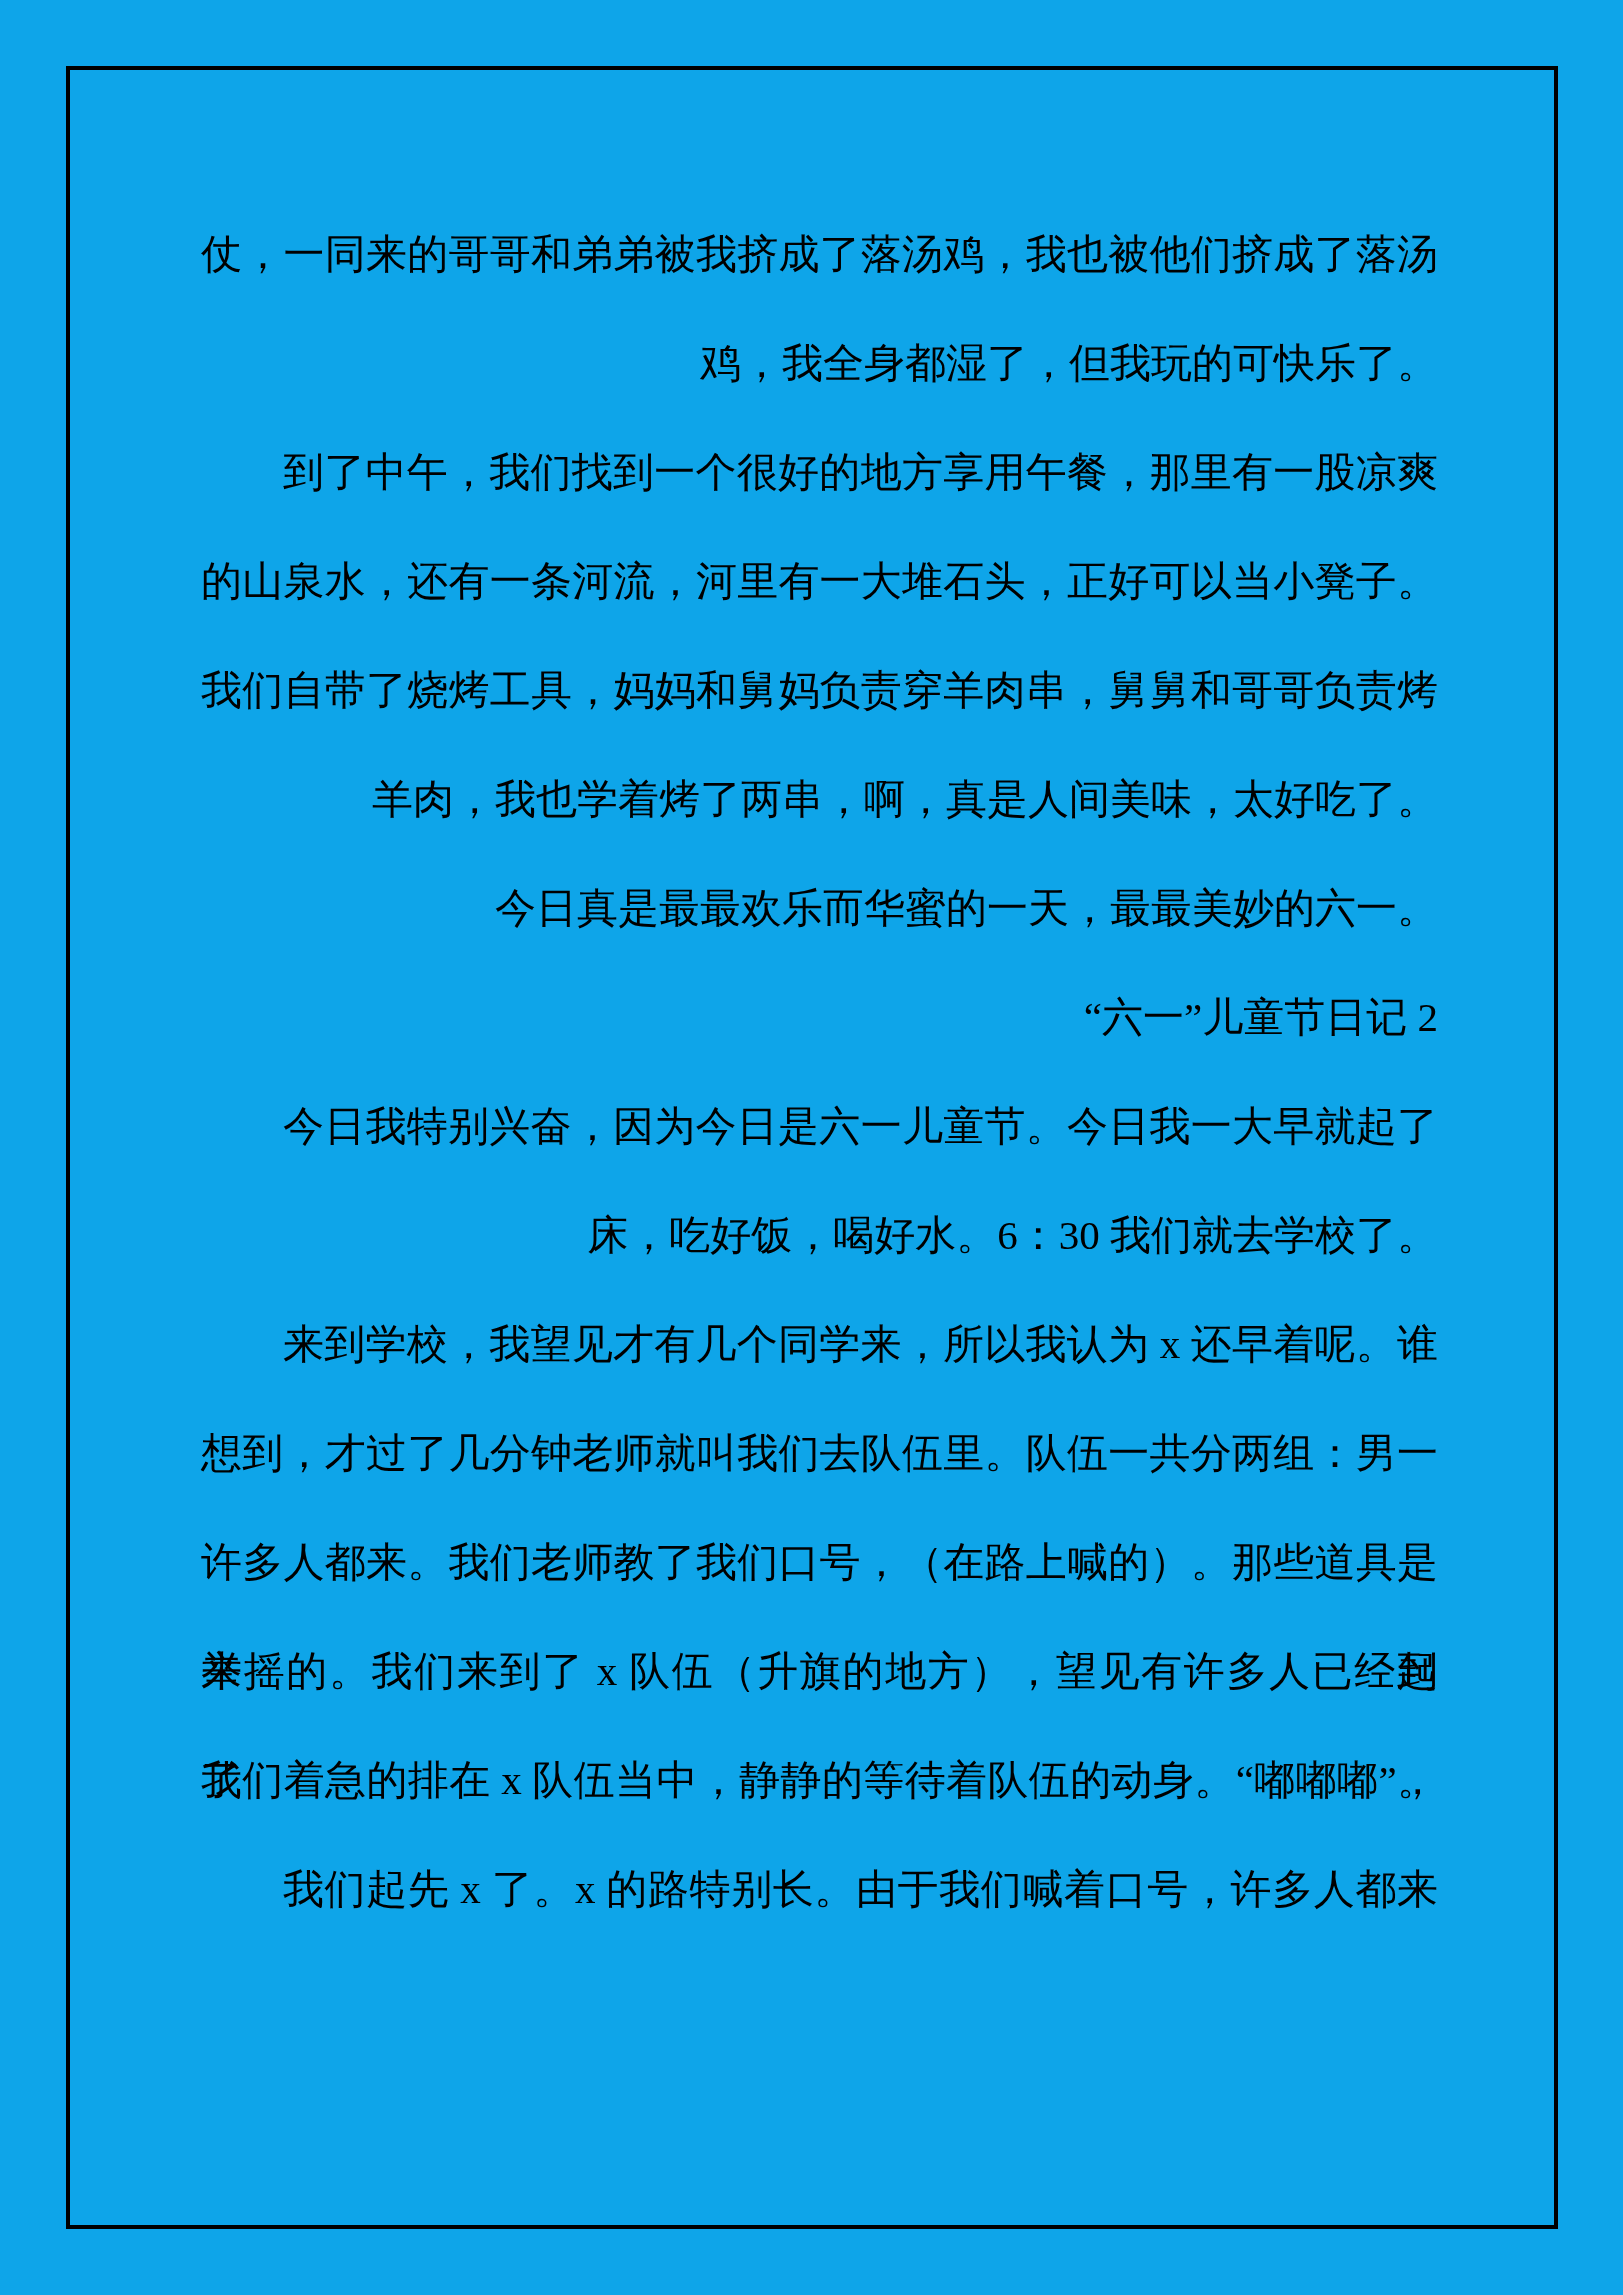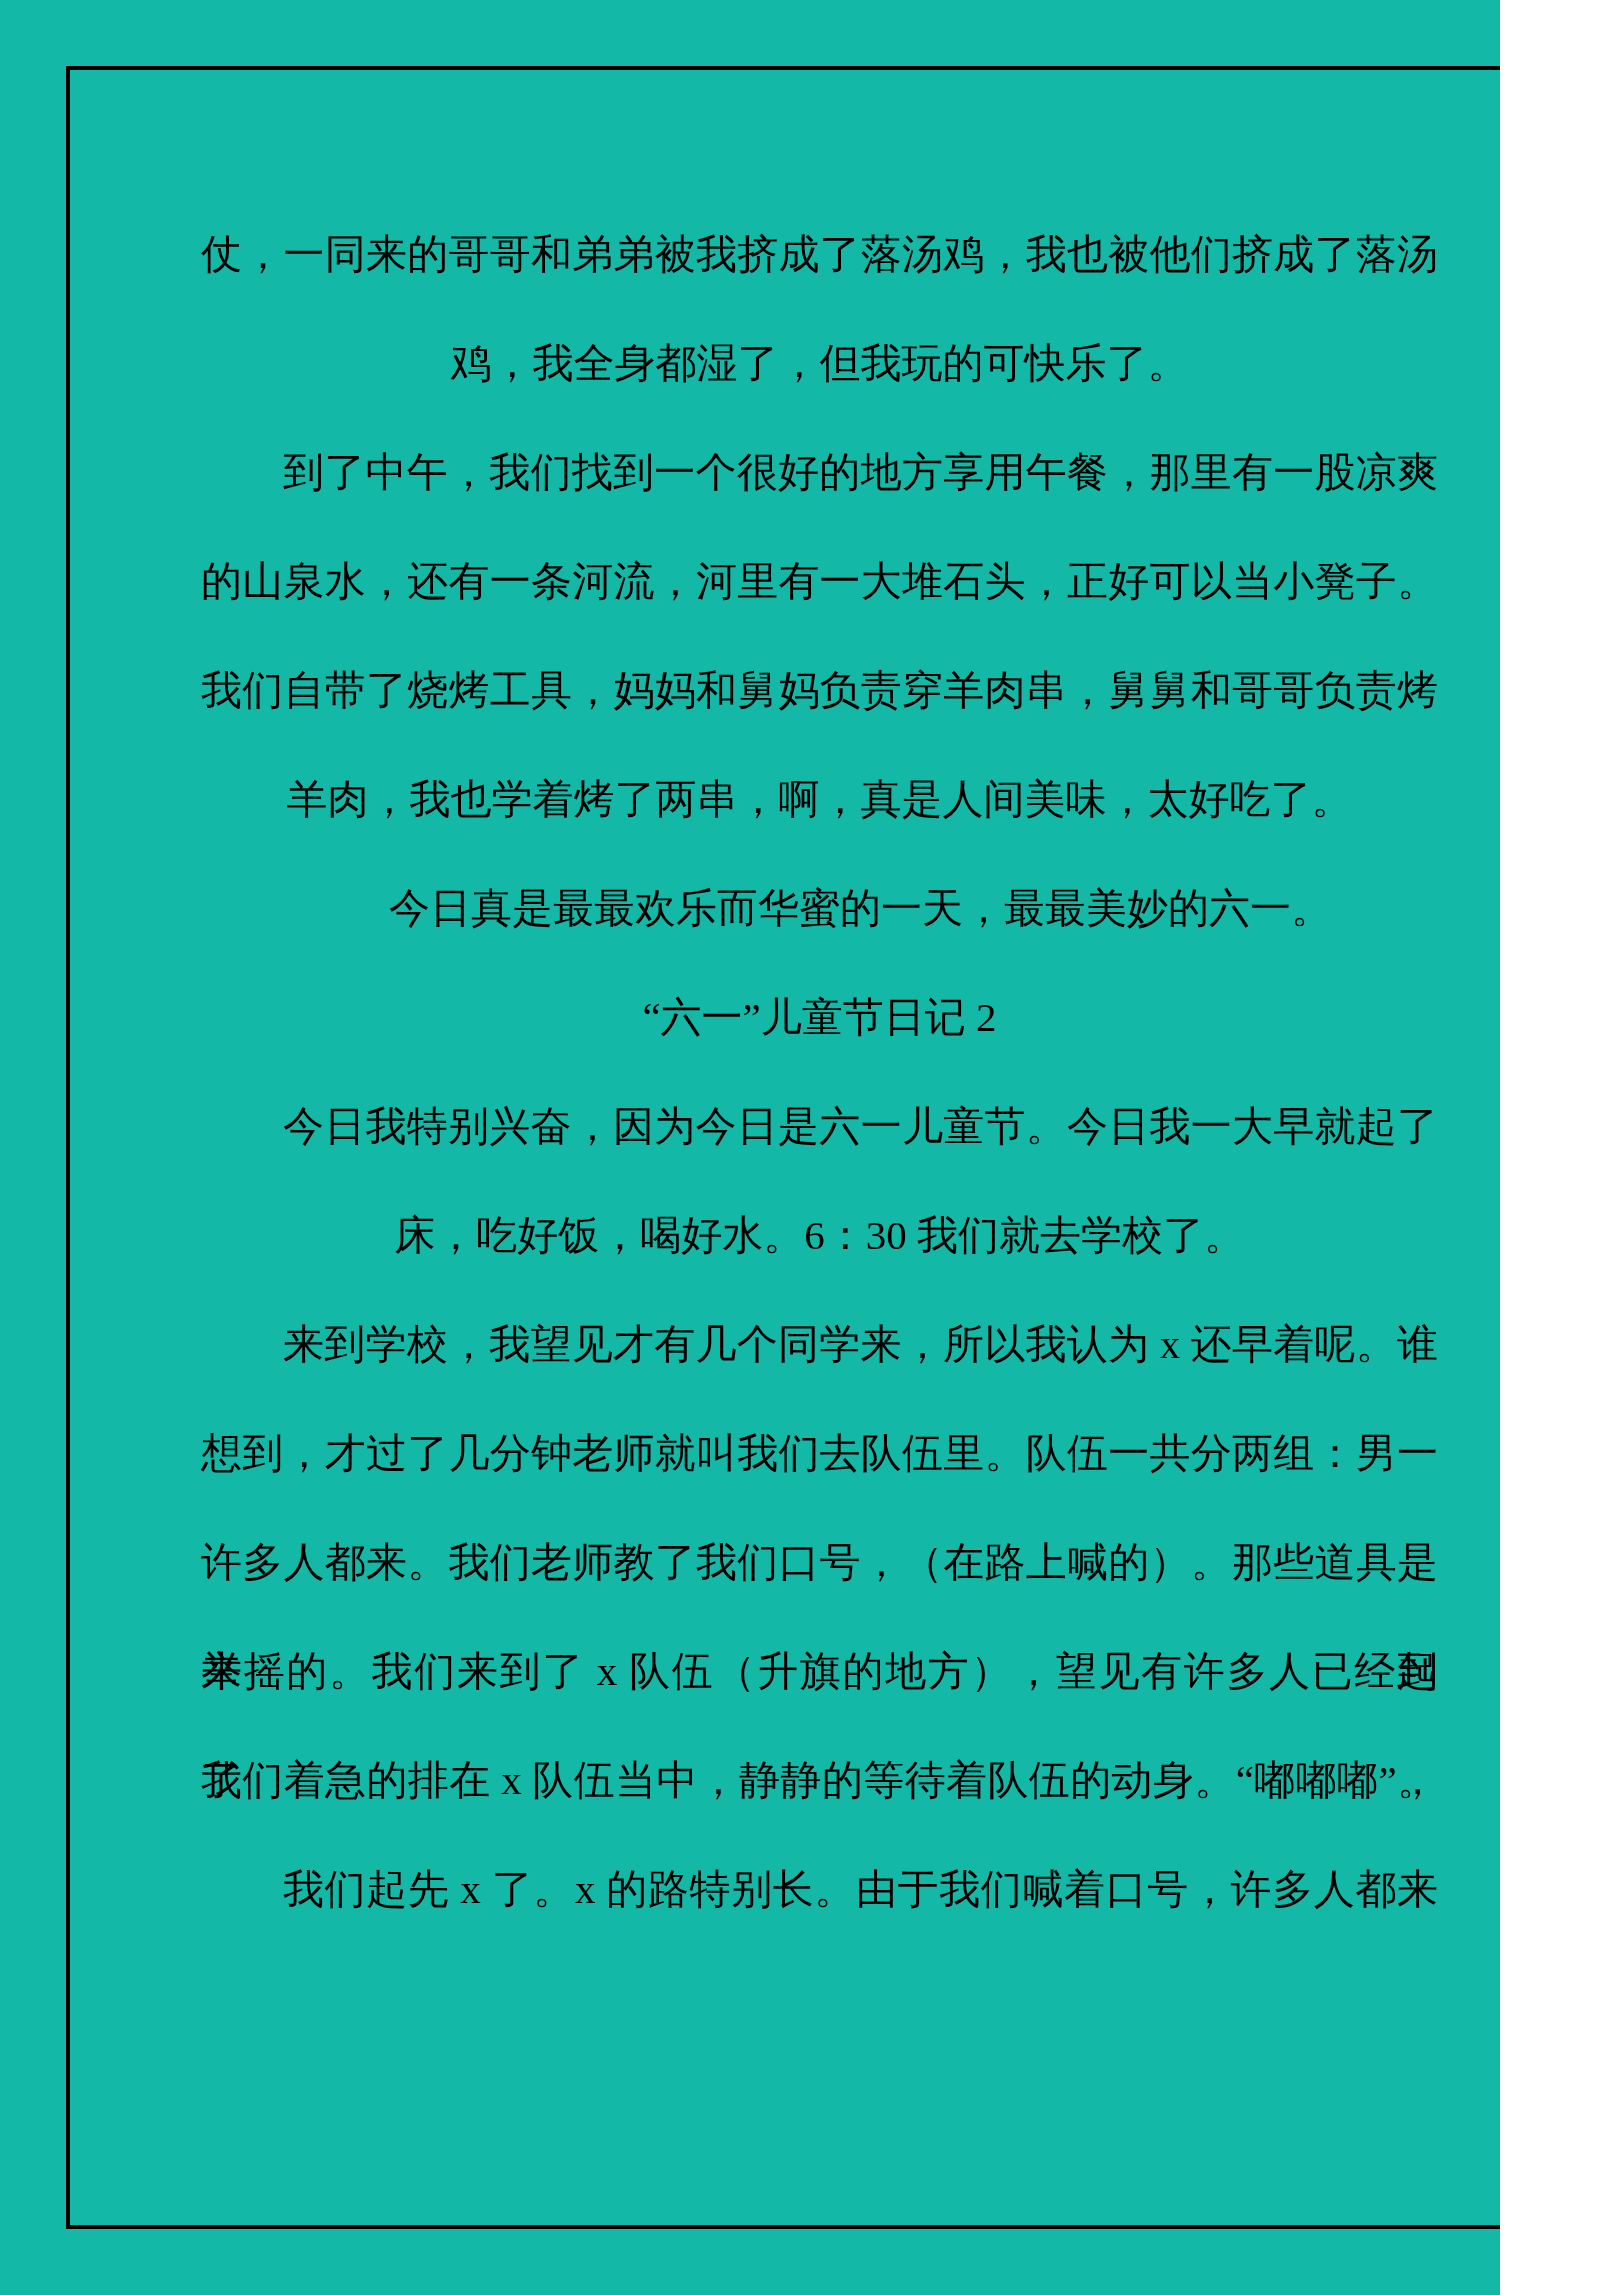--- a/index.html
+++ b/index.html
@@ -3,23 +3,23 @@
 <meta charset="utf-8">
 <style>
   html, body {
     margin: 0;
     padding: 0;
     background: #ffffff;
     font-family: "Liberation Serif", "DejaVu Serif", serif;
   }
   .page {
     position: relative;
-    width: 1500px;
+    width: 1623px;
     height: 2295px;
-    background: #14b8a6;
+    background: #0ea5e9;
     overflow: hidden;
     color: #000000;
   }
   .page-border {
     position: absolute;
     left: 66px;
     top: 66px;
     width: 1492px;
     height: 2163px;
     border: 4.5px solid #000000;
@@ -29,21 +29,21 @@
     position: absolute;
     left: 201px;
     top: 200px;
     width: 1237px;
   }
   .line {
     height: 109px;
     line-height: 109px;
     font-size: 41px;
     color: #000000;
-    text-align: center;
+    text-align: right;
     white-space: normal;
   }
   .indent {
     padding-left: 82px;
   }
   .fill {
     text-align: justify;
     text-align-last: justify;
   }
   .page-footer {

